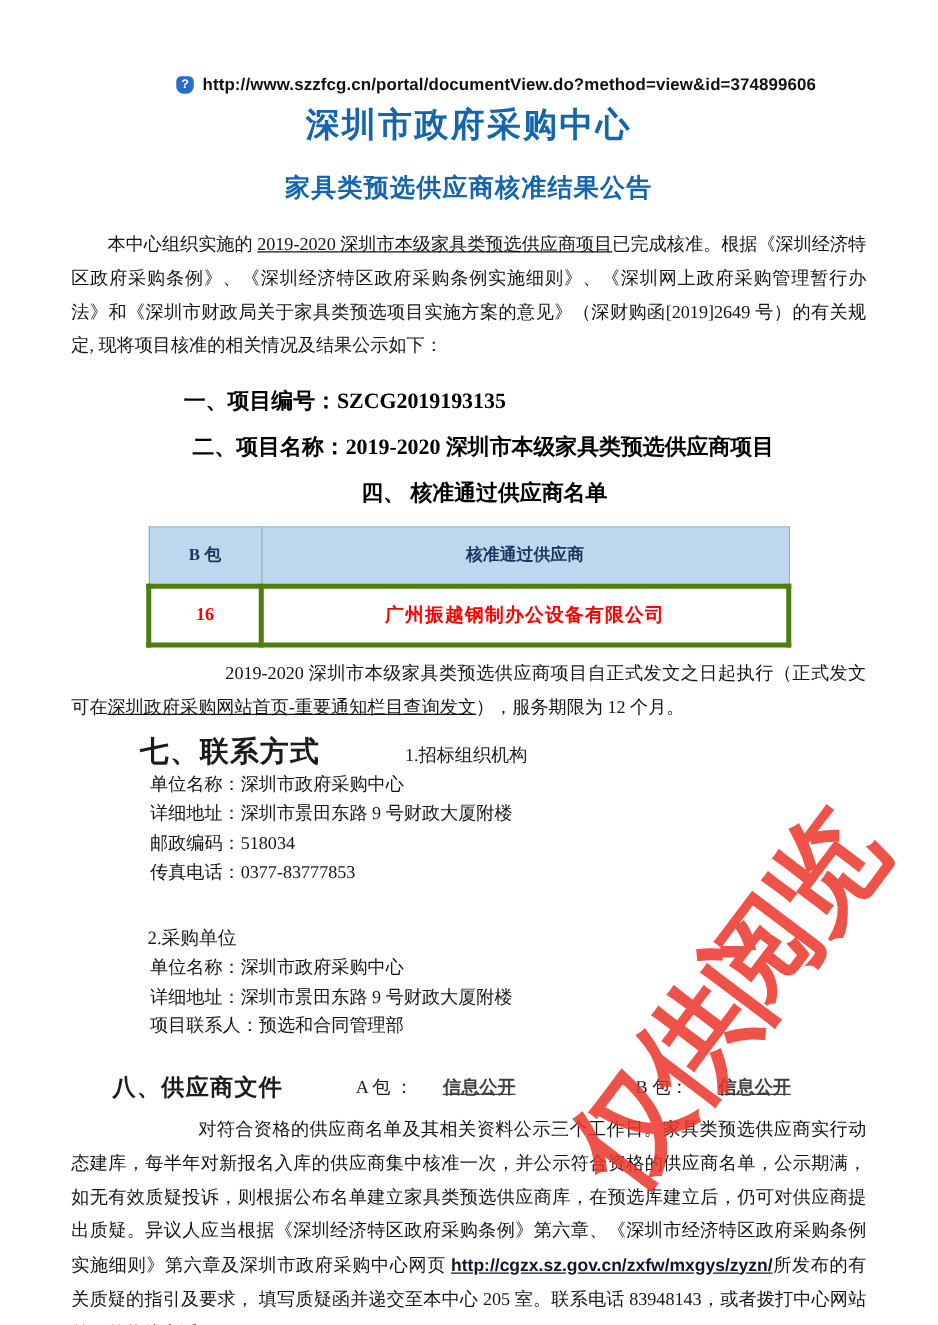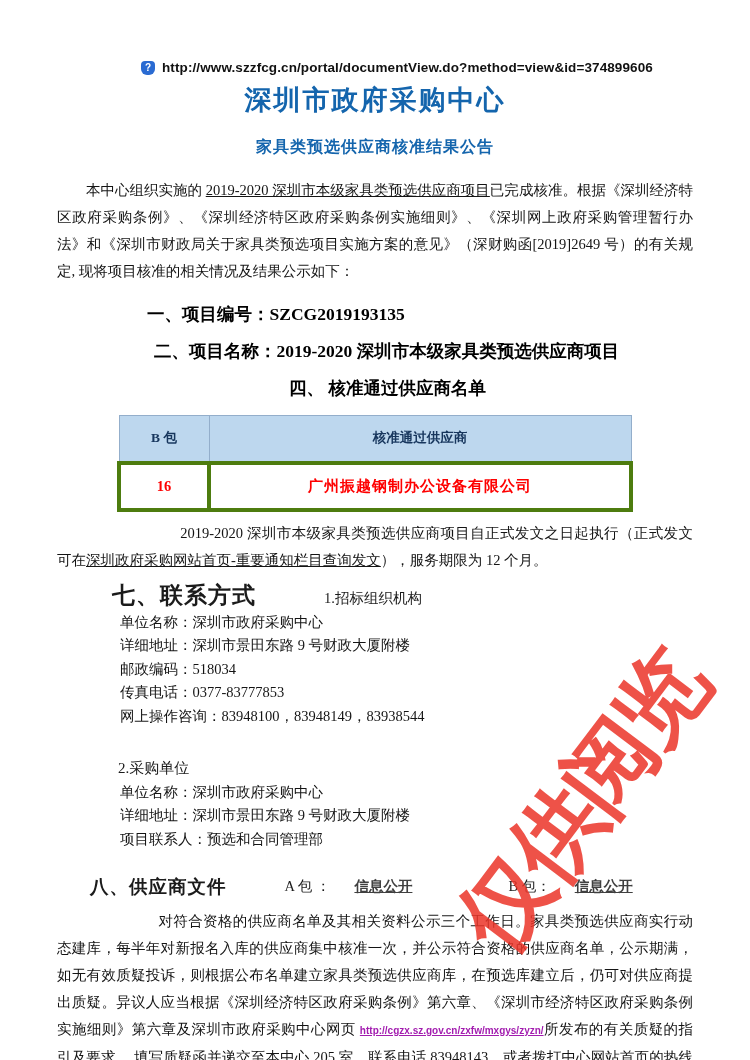--- a/index.html
+++ b/index.html
@@ -46,21 +46,21 @@
     margin-top: 7px;
     text-align: center;
     font-size: 27px;
     font-weight: bold;
     color: #1465ad;
     letter-spacing: 2px;
   }
   .doc-subtitle {
     margin-top: 19px;
     text-align: center;
-    font-size: 16px;
+    font-size: 20px;
     font-weight: bold;
     color: #1465ad;
     letter-spacing: 1px;
   }
 
   .para {
     font-size: 14.5px;
     line-height: 27px;
     text-align: justify;
     color: #141414;
@@ -142,23 +142,23 @@
   .pkg-label.b { margin-left: 72px; }
   .info-link {
     font-size: 14.5px;
     color: #404040;
     text-decoration: underline;
     font-weight: bold;
     cursor: pointer;
   }
   .doc-url {
     font-family: "Liberation Sans", sans-serif;
-    font-size: 10px;
-    font-weight: bold;
-    color: #a21caf;
+    font-size: 14px;
+    font-weight: bold;
+    color: #0f172a;
     text-decoration: underline;
     cursor: pointer;
   }
 
   .watermark {
     position: absolute;
     left: 348px;
     top: 742px;
     width: 470px;
     height: 120px;
@@ -214,21 +214,20 @@
 
   <p class="para exec"><span>2019-2020 深圳市本级家具类预选供应商项目自正式发文之日起执行（正式发文可在</span><span class="u">深圳政府采购网站首页-重要通知栏目查询发文</span><span>），服务期限为 12 个月。</span></p>
 
   <div class="s7-row">
     <span class="s7-head">七、联系方式</span><span class="s7-sub">1.招标组织机构</span>
   </div>
   <div class="contact-line">单位名称：深圳市政府采购中心</div>
   <div class="contact-line">详细地址：深圳市景田东路 9 号财政大厦附楼</div>
   <div class="contact-line">邮政编码：518034</div>
   <div class="contact-line">传真电话：0377-83777853</div>
-  <div class="contact-line">网上操作咨询：83948100，83948149，83938544</div>
 
   <div class="org2-title">2.采购单位</div>
   <div class="contact-line">单位名称：深圳市政府采购中心</div>
   <div class="contact-line">详细地址：深圳市景田东路 9 号财政大厦附楼</div>
   <div class="contact-line">项目联系人：预选和合同管理部</div>
 
   <div class="s8-row">
     <span class="s8-head">八、供应商文件</span>
     <span class="pkg-label a">A 包 ：</span>
     <a class="info-link">信息公开</a>

